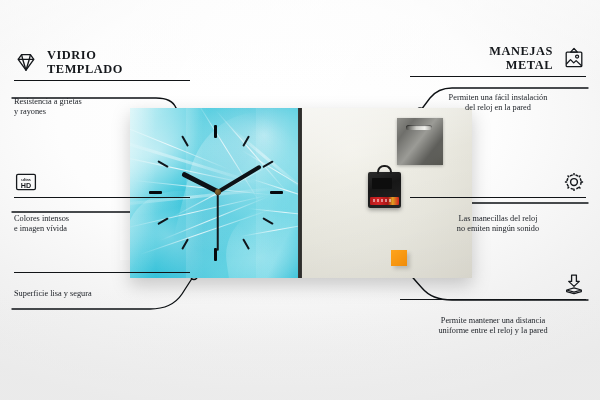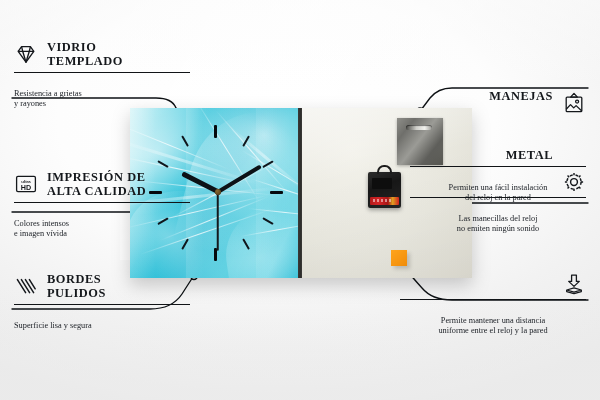--- a/index.html
+++ b/index.html
@@ -170,21 +170,21 @@
   .feat-title {
     font-family: "Liberation Serif", serif;
     font-weight: 700;
     font-size: 12.4px;
     letter-spacing: .55px;
     line-height: 14.4px;
     color: #15181c;
     white-space: nowrap;
   }
   .feat-left .feat-title { text-align: left; }
-  .feat-right .feat-title { text-align: right; margin-top: 45px; }
+  .feat-right .feat-title { text-align: right; }
   .rule {
     height: 1px;
     background: #111417;
     width: 100%;
   }
   .feat-sub {
     font-family: "Liberation Serif", serif;
     font-size: 8.3px;
     line-height: 10.4px;
     color: #20242a;
@@ -282,21 +282,21 @@
       </div>
       <div class="mechanism">
         <div class="mech-loop"></div>
         <div class="mech-detail"></div>
         <div class="mech-batt"></div>
       </div>
       <div class="foam"></div>
     </div>
   </div>
 
-  <div class="feature feat-left" style="left:14px; top:40px; width:176px;">
+  <div class="feature feat-left" style="left:14px; top:48px; width:176px;">
     <div class="feat-head">
       <span class="ico">
         <svg viewBox="0 0 24 24" fill="none" stroke="#15181c" stroke-width="1.35" stroke-linejoin="round">
           <path d="M4.2 9.3h15.6L12 20.2 4.2 9.3z"></path>
           <path d="M4.2 9.3L7.6 4.6h8.8l3.4 4.7"></path>
           <path d="M7.6 4.6l1.1 4.7M16.4 4.6l-1.1 4.7M8.7 9.3L12 20.2l3.3-10.9"></path>
         </svg>
       </span>
       <div>
         <div class="feat-title">VIDRIO</div>
@@ -310,45 +310,27 @@
 
   <div class="feature feat-left" style="left:14px; top:170px; width:176px;">
     <div class="feat-head">
       <span class="ico">
         <svg viewBox="0 0 24 24">
           <rect x="2.6" y="4.4" width="18.8" height="15.2" rx="1.4" fill="none" stroke="#15181c" stroke-width="1.3"></rect>
           <text x="12" y="11.1" font-family="Liberation Sans, sans-serif" font-size="4.3" font-weight="bold" fill="#15181c" text-anchor="middle">ultra</text>
           <text x="12" y="17.6" font-family="Liberation Sans, sans-serif" font-size="7.2" font-weight="bold" fill="#15181c" text-anchor="middle">HD</text>
         </svg>
       </span>
-      <div>
-        <div class="feat-title">IMPRESIÓN DE</div>
-        <div class="feat-title">ALTA CALIDAD</div>
-      </div>
     </div>
     <div class="rule"></div>
     <div class="feat-sub">Colores intensos
 e imagen vívida</div>
   </div>
 
   <div class="feature feat-left" style="left:14px; top:272px; width:176px;">
-    <div class="feat-head">
-      <span class="ico">
-        <svg viewBox="0 0 24 24" stroke="#15181c" stroke-width="1.5" stroke-linecap="round">
-          <path d="M3.4 5.6L11.6 18.6"></path>
-          <path d="M7.4 5.6L15.6 18.6"></path>
-          <path d="M11.4 5.6L19.6 18.6"></path>
-          <path d="M15.4 5.6L21.2 14.8"></path>
-        </svg>
-      </span>
-      <div>
-        <div class="feat-title">BORDES</div>
-        <div class="feat-title">PULIDOS</div>
-      </div>
-    </div>
     <div class="rule"></div>
     <div class="feat-sub">Superficie lisa y segura</div>
   </div>
 
   <div class="feature feat-right" style="left:410px; top:44px; width:176px;">
     <div class="feat-head">
       <div style="flex:1;">
         <div class="feat-title">MANEJAS</div>
         <div class="feat-title">METAL</div>
       </div>

